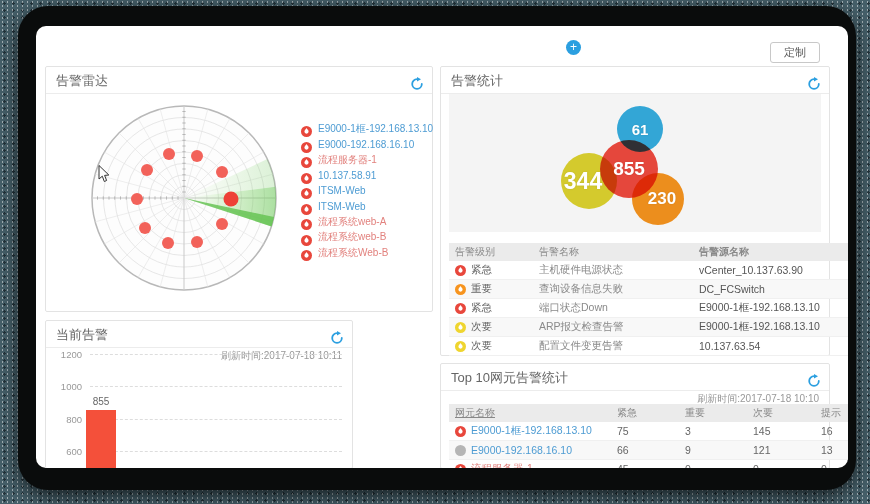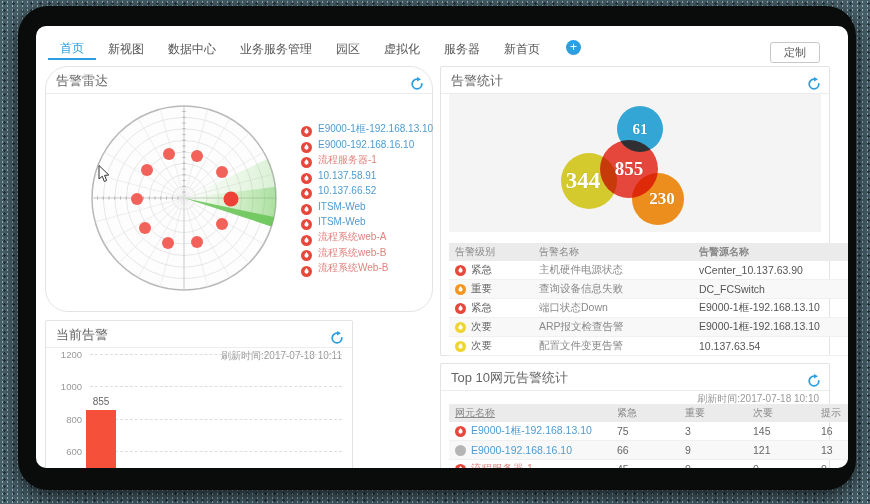--- a/index.html
+++ b/index.html
@@ -22,36 +22,36 @@
   .tab.active{color:#2b9fe0;border-bottom:2px solid #2b9fe0;}
   .addtab{width:15px;height:15px;border-radius:50%;background:#2b9fe0;color:#fff;
     font-size:12px;line-height:14px;text-align:center;margin-left:8px;cursor:pointer;}
   .btn-customize{position:absolute;right:28px;top:16px;border:1px solid #c8c8c8;border-radius:3px;
     padding:2px 13px;font-size:11px;color:#555;background:#fff;cursor:pointer;}
   
   .panel{position:absolute;background:#fff;border:1px solid #e3e3e3;border-radius:2px;box-sizing:border-box;}
   .panel-hd{height:26px;line-height:26px;padding:0 10px;border-bottom:1px solid #ececec;position:relative;}
   .panel-title{font-size:13px;color:#666;}
   .refresh{position:absolute;right:8px;top:6px;width:14px;height:14px;cursor:pointer;}
-  #panel-radar{left:9px;top:40px;width:388px;height:246px;border-radius:23px;}
+  #panel-radar{left:9px;top:40px;width:388px;height:246px;}
   #panel-current{left:9px;top:294px;width:308px;height:149px;}
   #panel-stats{left:404px;top:40px;width:390px;height:290px;}
   #panel-top10{left:404px;top:337px;width:390px;height:106px;}
   .refresh-time{position:absolute;right:10px;font-size:10px;color:#999;}
   
   #radar-svg{position:absolute;left:43px;top:36px;}
   #cursor{position:absolute;left:52px;top:98px;}
   .radar-list{position:absolute;left:255px;top:54px;right:6px;}
   .radar-item{display:flex;align-items:center;height:15.5px;cursor:pointer;}
   .radar-item .sev{width:11px;height:11px;margin-right:6px;flex:none;}
   .radar-item .lbl{font-size:10px;white-space:nowrap;}
   .lbl.blue{color:#4e9cd3;}
   .lbl.red{color:#e2827e;}
   
-  #bubble-area{position:absolute;left:8px;right:8px;top:27px;height:138px;background:#f4f4f4;font-family:Liberation Serif, serif;}
+  #bubble-area{position:absolute;left:8px;right:8px;top:27px;height:138px;background:#f4f4f4;}
   .bubble{position:absolute;border-radius:50%;mix-blend-mode:multiply;}
   .bubble-label{position:absolute;color:#fff;font-weight:bold;transform:translate(-50%,-50%);
     text-shadow:0 0 2px rgba(0,0,0,0.12);}
   
   table.tbl{position:absolute;left:8px;right:8px;width:372px;border-collapse:collapse;table-layout:fixed;}
   .tbl th{background:#ebebeb;color:#888;font-weight:normal;text-align:left;
     padding:2px 6px;font-size:10px;height:13px;}
   .tbl td{padding:2px 6px;font-size:10.5px;color:#666;border-bottom:1px solid #f0f0f0;height:14px;
     white-space:nowrap;overflow:hidden;}
   .tbl tbody tr:nth-child(even) td{background:#f8f8f8;}
@@ -70,30 +70,20 @@
   .bar{position:absolute;background:#f4503a;}
   .bar-label{position:absolute;font-size:10px;color:#666;transform:translateX(-50%);}
 </style>
 </head>
 <body>
 
 <div class="frame"></div>
 
 <div class="window">
 
-  <div class="nav">
-      <div class="tab active">首页</div>
-      <div class="tab">新视图</div>
-      <div class="tab">数据中心</div>
-      <div class="tab">业务服务管理</div>
-      <div class="tab">园区</div>
-      <div class="tab">虚拟化</div>
-      <div class="tab">服务器</div>
-      <div class="tab">新首页</div>
-    </div>
   <span class="addtab" style="position: absolute; left: 522px; top: 14px;">+</span>
   <button class="btn-customize">定制</button>
 
   <div class="panel" id="panel-radar">
     <div class="panel-hd">
       <span class="panel-title">告警雷达</span>
       <span class="refresh"><svg viewBox="0 0 14 14" width="14" height="14">
             <path d="M7 2.2 a4.8 4.8 0 1 0 4.8 4.8" fill="none" stroke="#2b9fe0" stroke-width="1.8" stroke-linecap="round"></path>
             <path d="M7 0 l4 2.2 -4 2.2 z" fill="#2b9fe0"></path>
           </svg></span>
@@ -217,27 +207,20 @@
               <circle cx="6" cy="6" r="6" fill="#e8473c"></circle>
               <path d="M6 2.1 C6.8 3.5 8.3 4.3 8.3 6.1 A2.3 2.3 0 0 1 3.7 6.1 C3.7 4.5 5.2 3.7 6 2.1 Z" fill="#fff"></path>
             </svg></span>
           <span class="lbl blue">10.137.58.91</span>
         </div>
         <div class="radar-item">
           <span class="sev"><svg viewBox="0 0 12 12" width="11" height="11">
               <circle cx="6" cy="6" r="6" fill="#e8473c"></circle>
               <path d="M6 2.1 C6.8 3.5 8.3 4.3 8.3 6.1 A2.3 2.3 0 0 1 3.7 6.1 C3.7 4.5 5.2 3.7 6 2.1 Z" fill="#fff"></path>
             </svg></span>
-          <span class="lbl blue">10.137.66.52</span>
-        </div>
-        <div class="radar-item">
-          <span class="sev"><svg viewBox="0 0 12 12" width="11" height="11">
-              <circle cx="6" cy="6" r="6" fill="#e8473c"></circle>
-              <path d="M6 2.1 C6.8 3.5 8.3 4.3 8.3 6.1 A2.3 2.3 0 0 1 3.7 6.1 C3.7 4.5 5.2 3.7 6 2.1 Z" fill="#fff"></path>
-            </svg></span>
           <span class="lbl blue">ITSM-Web</span>
         </div>
         <div class="radar-item">
           <span class="sev"><svg viewBox="0 0 12 12" width="11" height="11">
               <circle cx="6" cy="6" r="6" fill="#e8473c"></circle>
               <path d="M6 2.1 C6.8 3.5 8.3 4.3 8.3 6.1 A2.3 2.3 0 0 1 3.7 6.1 C3.7 4.5 5.2 3.7 6 2.1 Z" fill="#fff"></path>
             </svg></span>
           <span class="lbl blue">ITSM-Web</span>
         </div>
         <div class="radar-item">

